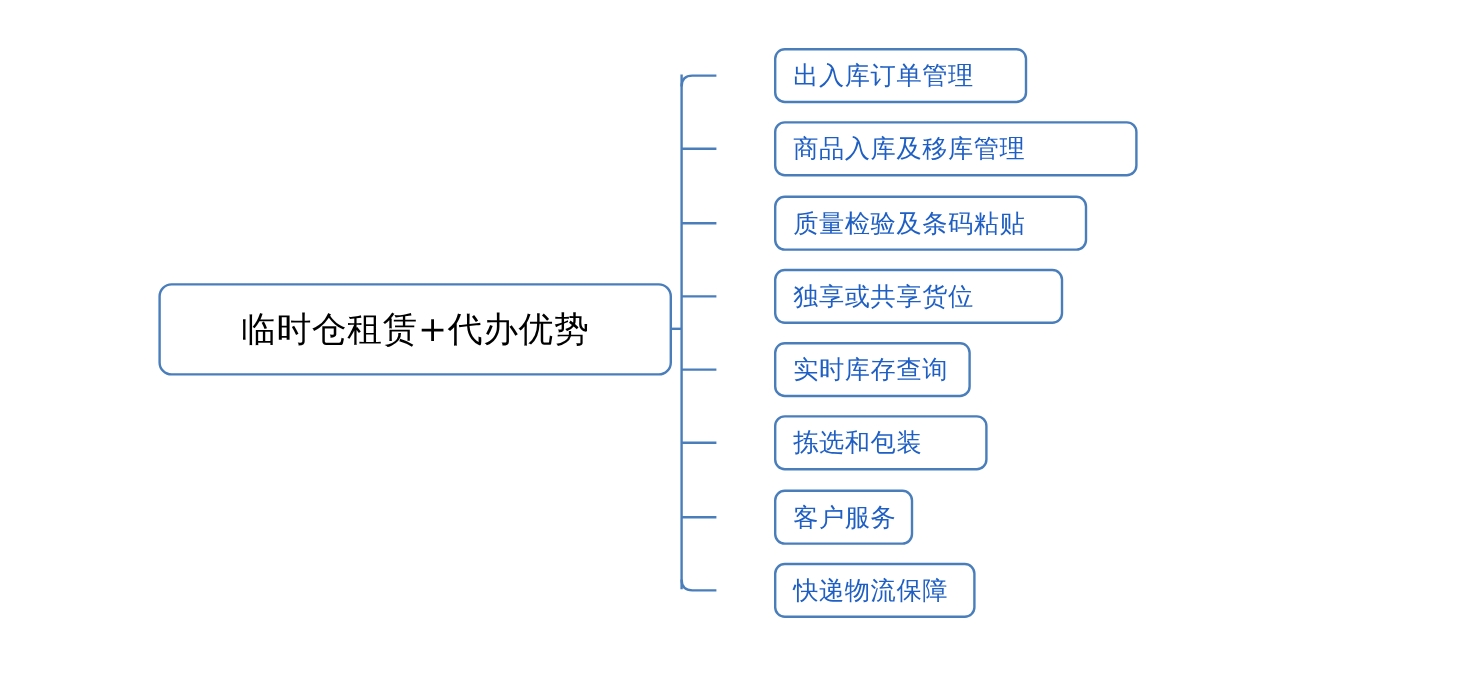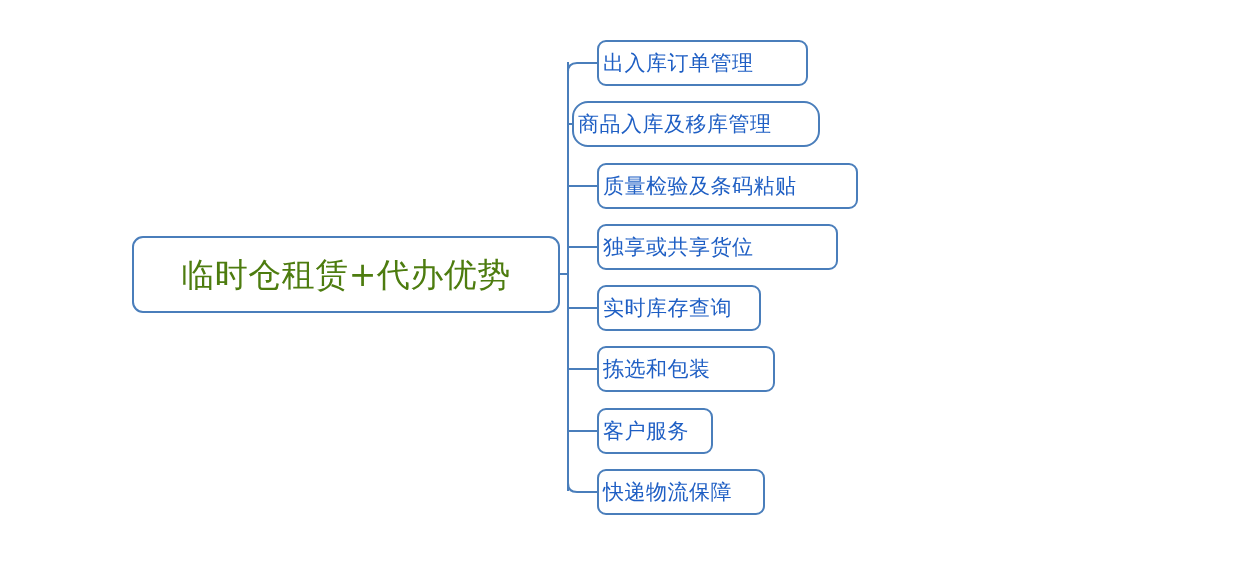--- a/index.html
+++ b/index.html
@@ -43,30 +43,31 @@
     align-items: center;
     justify-content: center;
     white-space: nowrap;
   }
 
   .node-root {
     border-radius: 11px;
     border-width: 2px;
   }
   .node-root .node-label {
-    color: #4d7c0f;
-    font-size: 33px;
+    color: #000000;
+    font-size: 29px;
     line-height: 1;
     letter-spacing: 0.5px;
   }
 
   .node-child {
     border-radius: 9px;
     justify-content: flex-start;
-    padding-left: 4px;
+    padding-left: 14px;
+    margin-left: 48px;
   }
   .node-child .node-label {
     color: #1f5fc4;
     font-size: 21px;
     line-height: 1;
     letter-spacing: 0.5px;
   }
 </style>
 </head>
 <body>
@@ -87,21 +88,21 @@
     </svg>
 
   <div class="node node-root" style="left: 132px; top: 236px; width: 428px; height: 77px;">
     <span class="node-label">临时仓租赁+代办优势</span>
   </div>
 
   <div id="children-layer">
       <div class="node node-child" style="left: 597px; top: 40px; width: 211px; height: 46px;">
         <span class="node-label">出入库订单管理</span>
       </div>
-      <div class="node node-child" style="left: 572px; top: 101px; width: 248px; height: 46px; border-radius: 16px;">
+      <div class="node node-child" style="left: 597px; top: 101px; width: 303px; height: 46px;">
         <span class="node-label">商品入库及移库管理</span>
       </div>
       <div class="node node-child" style="left: 597px; top: 163px; width: 261px; height: 46px;">
         <span class="node-label">质量检验及条码粘贴</span>
       </div>
       <div class="node node-child" style="left: 597px; top: 224px; width: 241px; height: 46px;">
         <span class="node-label">独享或共享货位</span>
       </div>
       <div class="node node-child" style="left: 597px; top: 285px; width: 164px; height: 46px;">
         <span class="node-label">实时库存查询</span>

